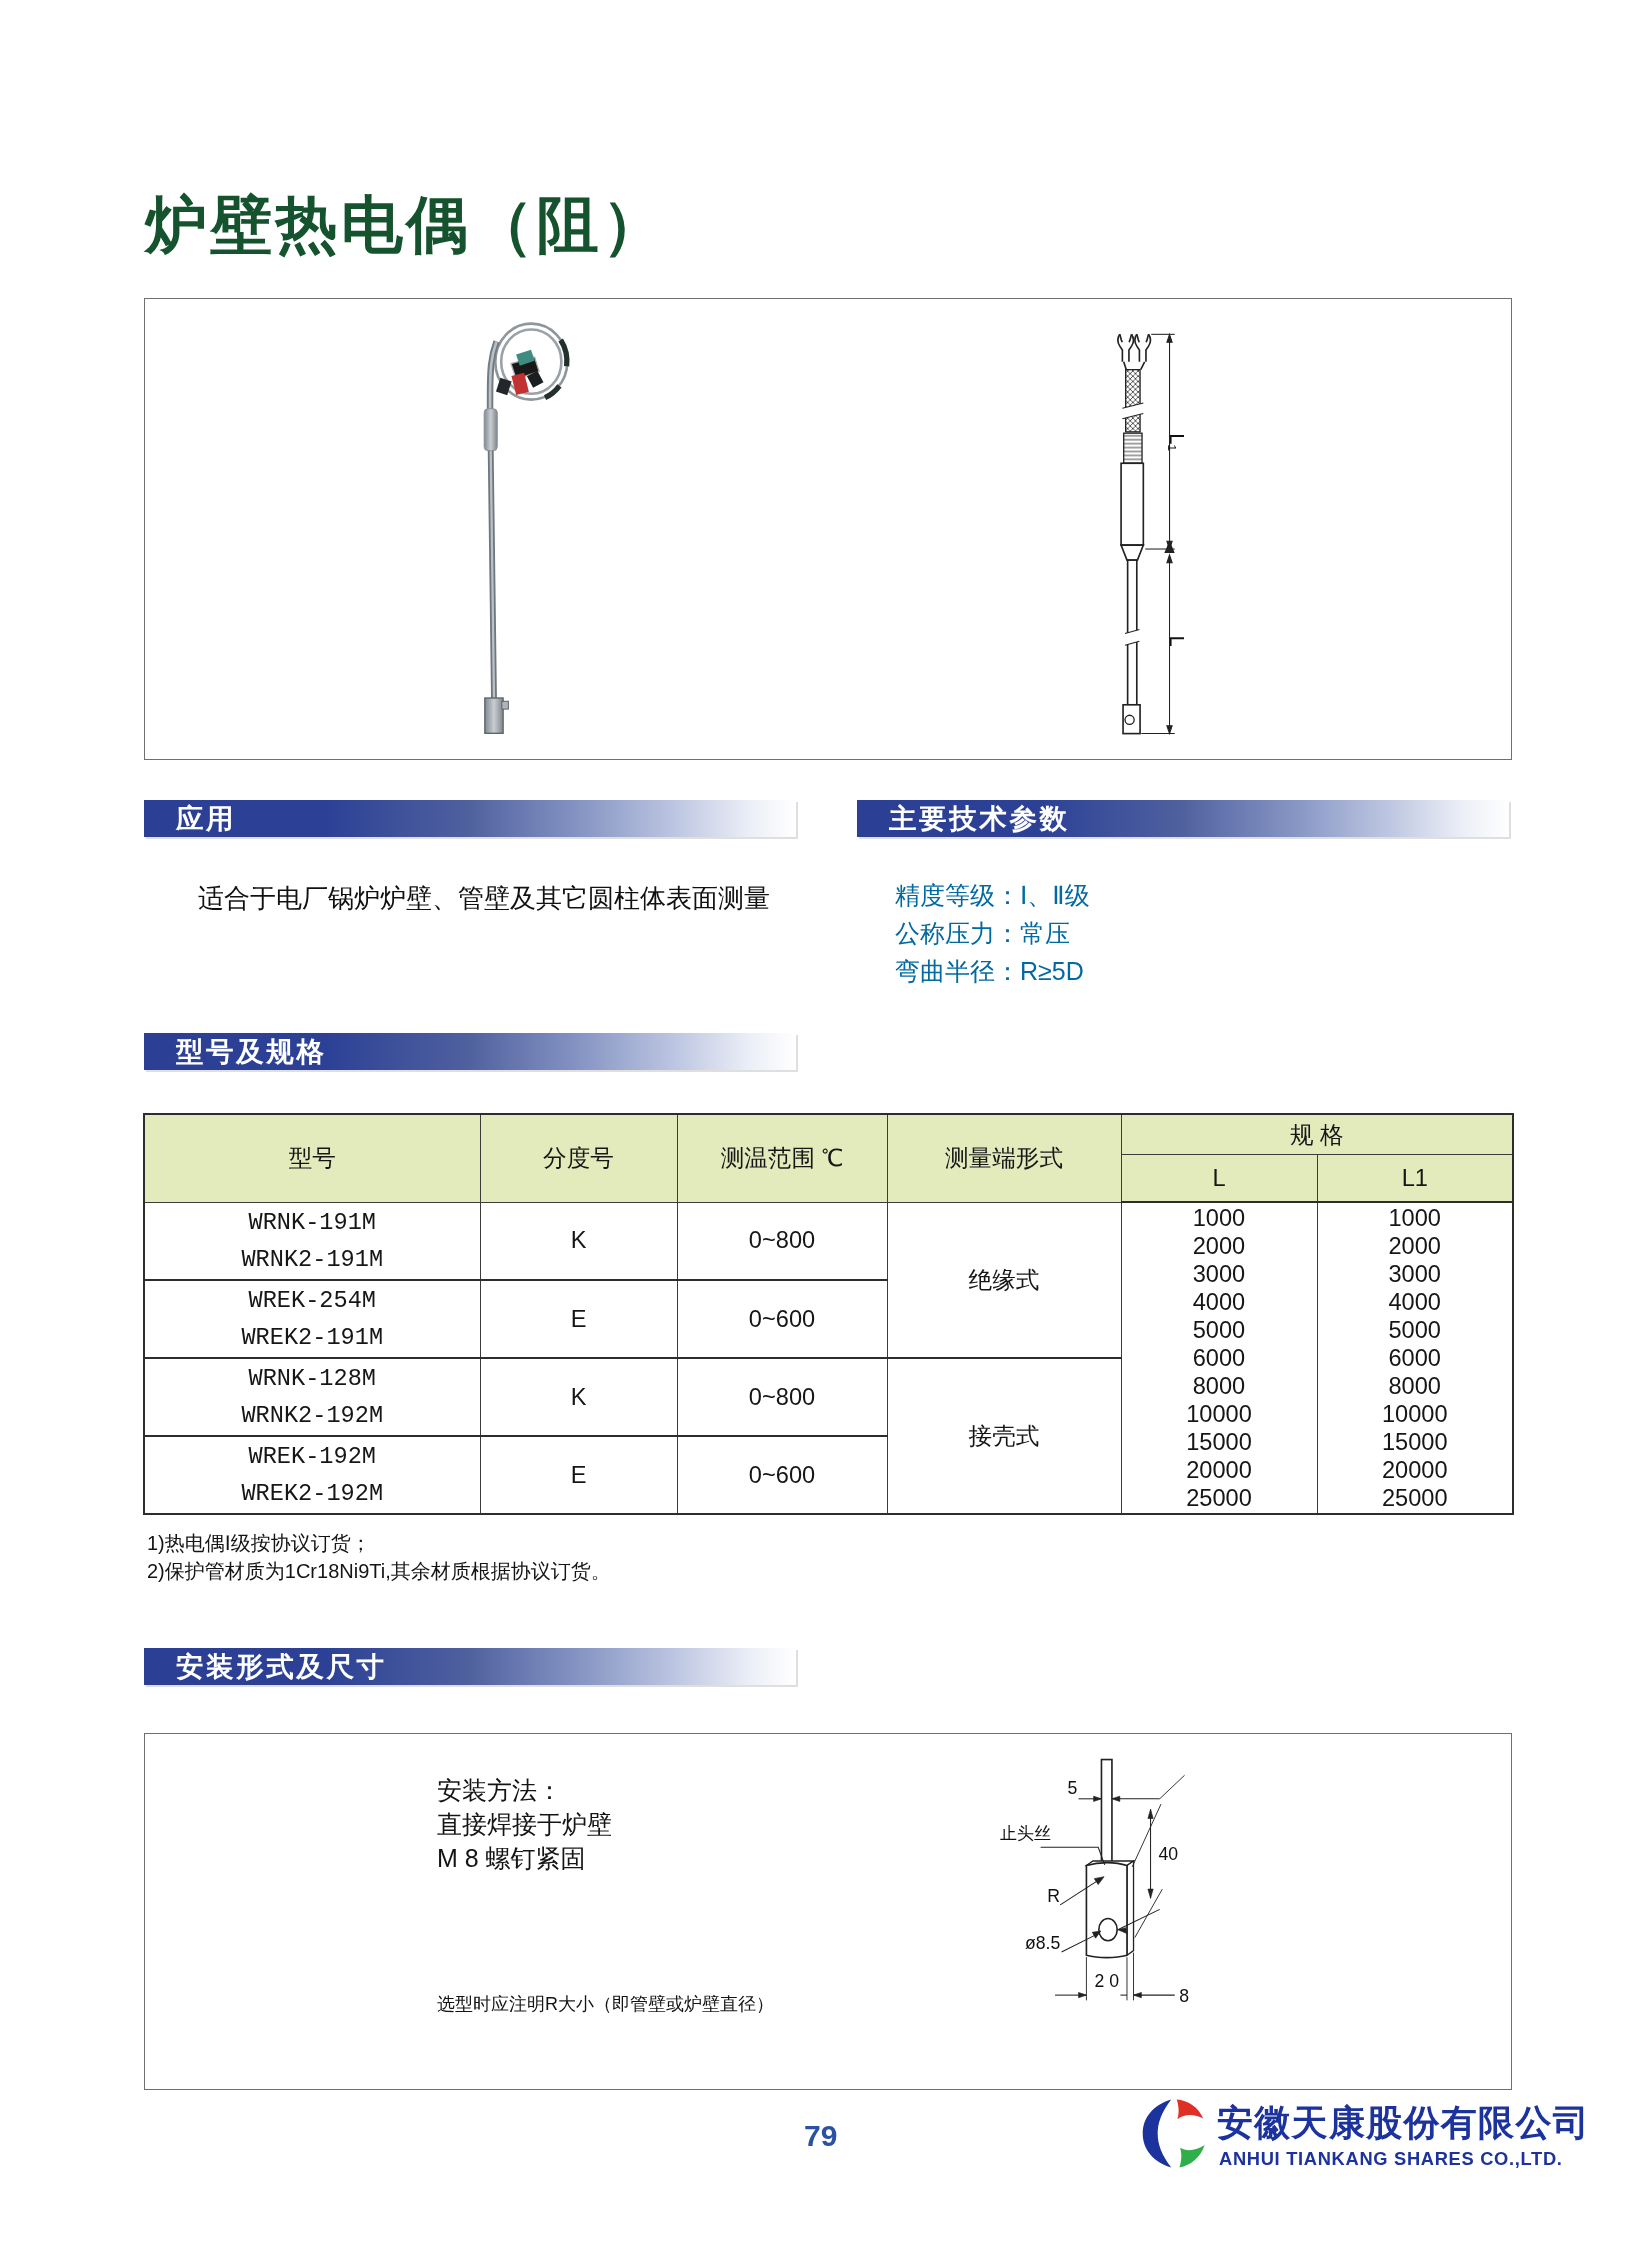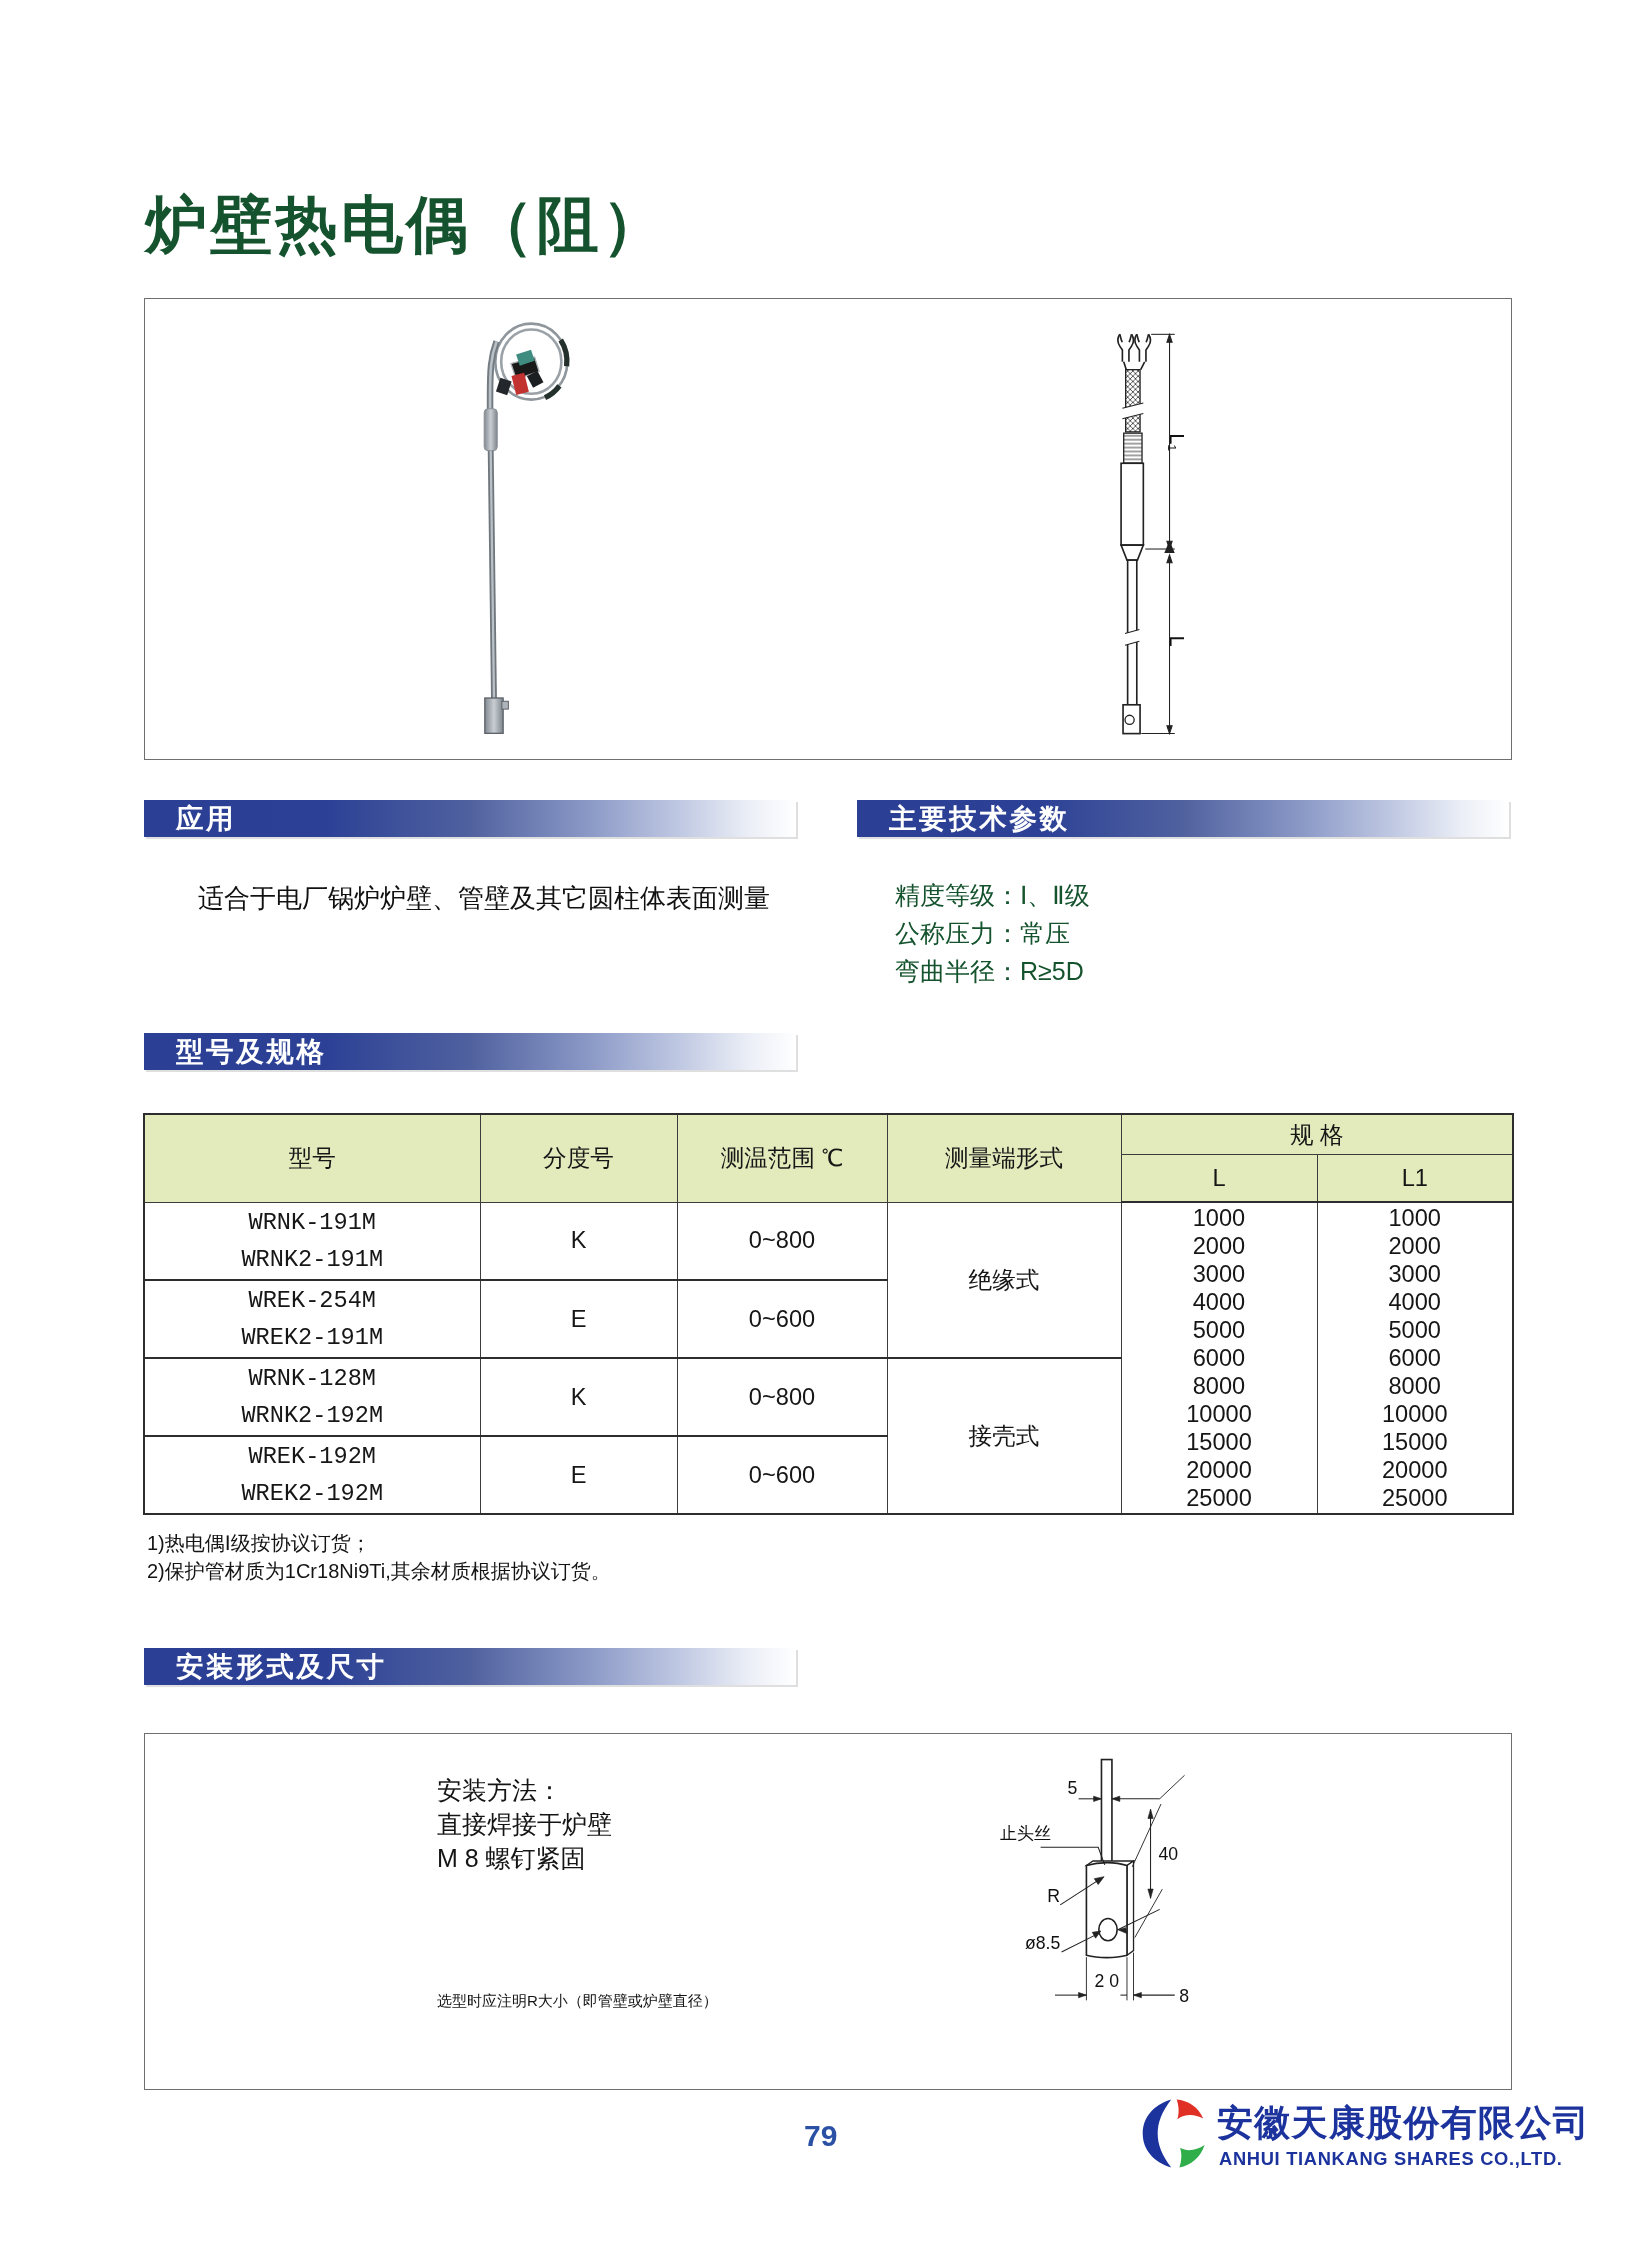--- a/index.html
+++ b/index.html
@@ -17,21 +17,21 @@
     background:linear-gradient(90deg,#2b3f94 0%,#2c4196 28%,#50619f 50%,#8a98c6 68%,#bfc8e2 82%,#eceff7 93%,#ffffff 100%);
     color:#ffffff;font-size:27.5px;font-weight:bold;line-height:37px;padding-left:32px;
     letter-spacing:2.6px;box-shadow:2px 2px 0 rgba(140,140,140,0.28);}
   #bar-application{left:144px;top:800px;}
   #bar-parameters{left:857px;top:800px;}
   #bar-models{left:144px;top:1033px;}
   #bar-install{left:144px;top:1648px;}
 
   .body-text{position:absolute;font-size:26px;color:#111;}
   #application-text{left:198px;top:881px;}
-  #param-list{position:absolute;left:895px;top:876px;font-size:25px;color:#14532d;}
+  #param-list{position:absolute;left:895px;top:876px;font-size:25px;color:#0369a1;}
   #param-list .param-line{height:38px;line-height:38px;}
 
   #spec-table-wrap{position:absolute;left:143px;top:1113px;}
   table.spec{border-collapse:collapse;table-layout:fixed;width:1368px;background:#fff;
     border:2px solid #2d2d2d;}
   table.spec th, table.spec td{border:1.3px solid #3c3c3c;text-align:center;vertical-align:middle;
     font-size:23.6px;font-weight:normal;color:#161616;padding:0;}
   table.spec thead th{background:#e3eabc;}
   table.spec thead tr.hdr-sub th{height:46px;}
   table.spec thead tr.hdr-main th{height:39px;}
@@ -42,21 +42,21 @@
   .len-list div{height:28px;line-height:28px;font-size:23.6px;}
 
   .note-line{position:absolute;left:147px;font-size:20px;color:#141414;}
   #note-1{top:1530px;}
   #note-2{top:1558px;}
 
   .install-text{position:absolute;font-size:25px;color:#141414;}
   #inst-method{left:437px;top:1774px;}
   #inst-line1{left:437px;top:1808px;}
   #inst-line2{left:437px;top:1842px;}
-  #inst-note{left:437px;top:1992px;font-size:15px;}
+  #inst-note{left:437px;top:1992px;font-size:18px;}
 
   #page-number{position:absolute;left:804px;top:2119px;font-size:30px;font-weight:bold;color:#2b51a5;}
   #footer-logo{position:absolute;left:1140px;top:2098px;width:68px;height:71px;}
   #company-cn{position:absolute;left:1217px;top:2099px;font-size:36px;font-weight:bold;
     color:#1c339e;letter-spacing:1.3px;}
   #company-en{position:absolute;left:1219px;top:2148px;font-size:18.3px;font-weight:bold;
     color:#1c339e;letter-spacing:0.7px;}
 
   svg text{font-family:"Liberation Sans", sans-serif;}
 </style>

